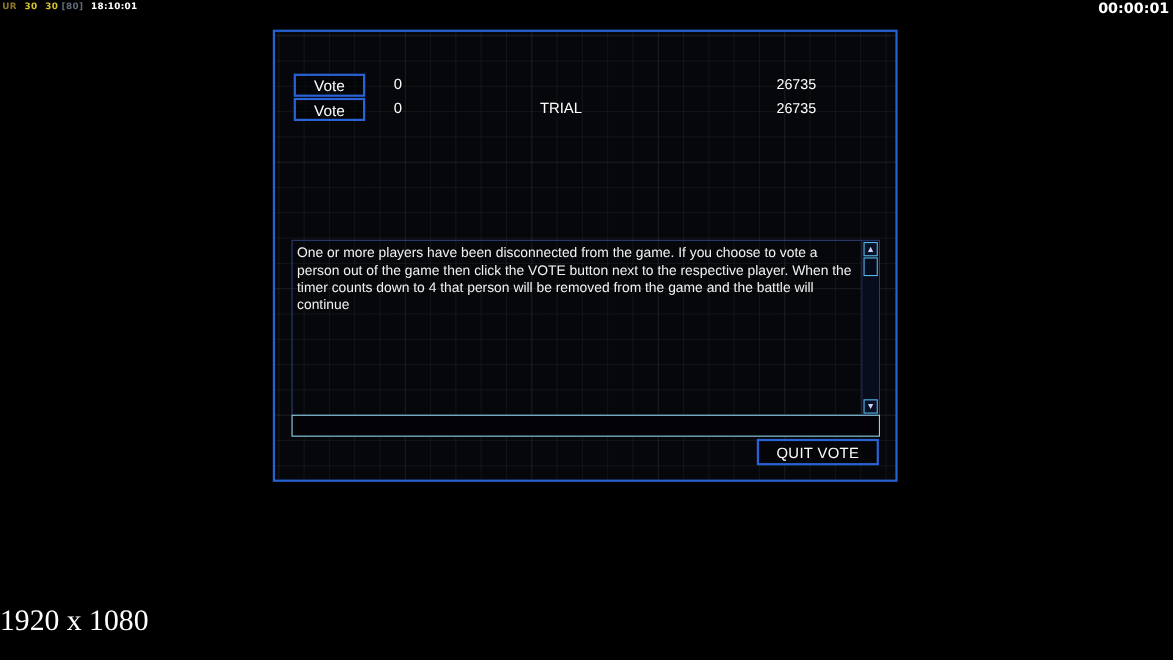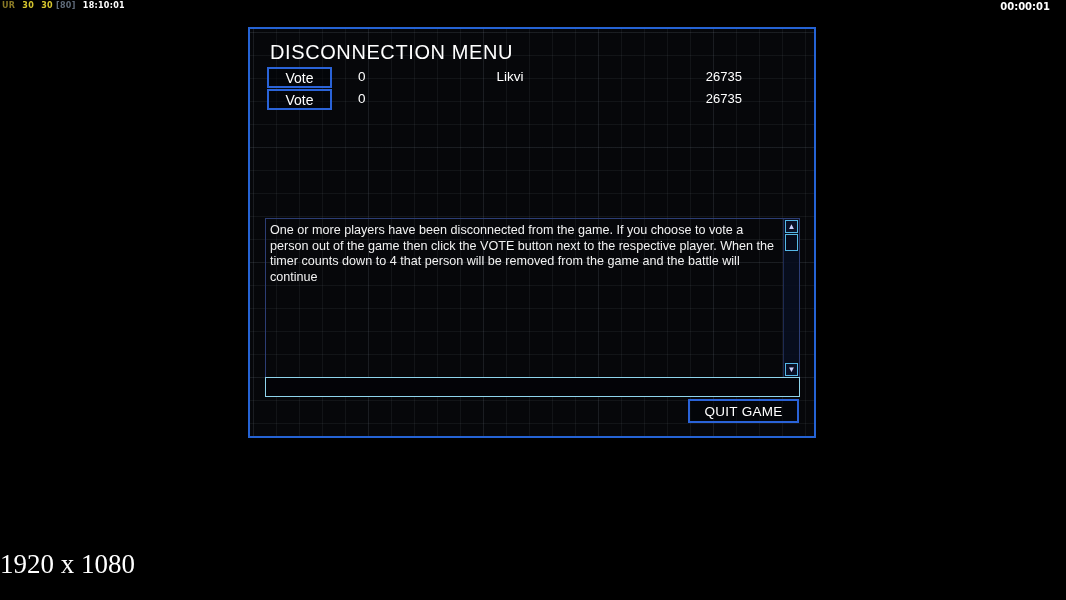--- a/index.html
+++ b/index.html
@@ -14,22 +14,22 @@
   
   .hud-left {
     position: absolute; top: 1px; left: 2px;
     font-size: 8px; font-weight: bold; letter-spacing: 0.3px;
     font-family: "DejaVu Sans", sans-serif;
     white-space: nowrap;
   }
   .hud-left .seg { margin-right: 4px; }
   .hud-left .seg.tight { margin-right: 0; }
   .hud-right {
-    position: absolute; top: 1px; right: 16px;
-    font-size: 10px; font-weight: bold; color: #fff;
+    position: absolute; top: 1px; right: 3px;
+    font-size: 13px; font-weight: bold; color: #fff;
     font-family: "DejaVu Sans", sans-serif;
   }
 
   
   .dialog {
     position: absolute; left: 248px; top: 27px;
     width: 568px; height: 411px;
     border: 2px solid #2563d4;
     background-color: #06070a;
     background-image:
@@ -137,42 +137,41 @@
   <span class="seg" style="color: rgb(138, 122, 38);">UR</span>
   <span class="seg" style="color: rgb(214, 198, 46);">30</span>
   <span class="seg tight" style="color: rgb(214, 198, 46);">30</span>
   <span class="seg" style="color: rgb(95, 107, 122);">[80]</span>
   <span class="seg" style="color: rgb(255, 255, 255);">18:10:01</span>
 </div>
 <div class="hud-right">00:00:01</div>
 
 <div class="dialog" style="border-color: rgb(37, 99, 212);">
 
-  <div class="dialog-title">DISCONNECTION MENU</div>
 
   <div class="player-row row-0">
     <div class="vote-btn" style="border-color: rgb(42, 99, 216);">Vote</div>
     <div class="row-timer">0</div>
-    <div class="row-name">Likvi</div>
     <div class="row-score">26735</div>
   </div>
 
   <div class="player-row row-1">
     <div class="vote-btn" style="border-color: rgb(42, 99, 216);">Vote</div>
     <div class="row-timer">0</div>
+    <div class="row-name">TRIAL</div>
     <div class="row-score">26735</div>
   </div>
 
   <div class="message-box">
     <div class="message-text">One or more players have been disconnected from the game. If you choose to vote a person out of the game then click the VOTE button next to the respective player. When the timer counts down to 4 that person will be removed from the game and the battle will continue</div>
     <div class="scrollbar">
       <div class="scroll-btn up" style="border-color: rgb(86, 184, 232);">▲</div>
       <div class="scroll-thumb" style="border-color: rgb(86, 184, 232);"></div>
       <div class="scroll-btn down" style="border-color: rgb(86, 184, 232);">▼</div>
     </div>
   </div>
 
   <input class="chat-input" type="text" placeholder="" style="border-color: rgb(143, 212, 236);">
 
-  <div class="quit-btn" style="border-color: rgb(42, 99, 216);">QUIT GAME</div>
+  <div class="quit-btn" style="border-color: rgb(42, 99, 216);">QUIT VOTE</div>
 </div>
 
 <div class="footer-label">1920 x 1080</div>
 
 </body></html>

